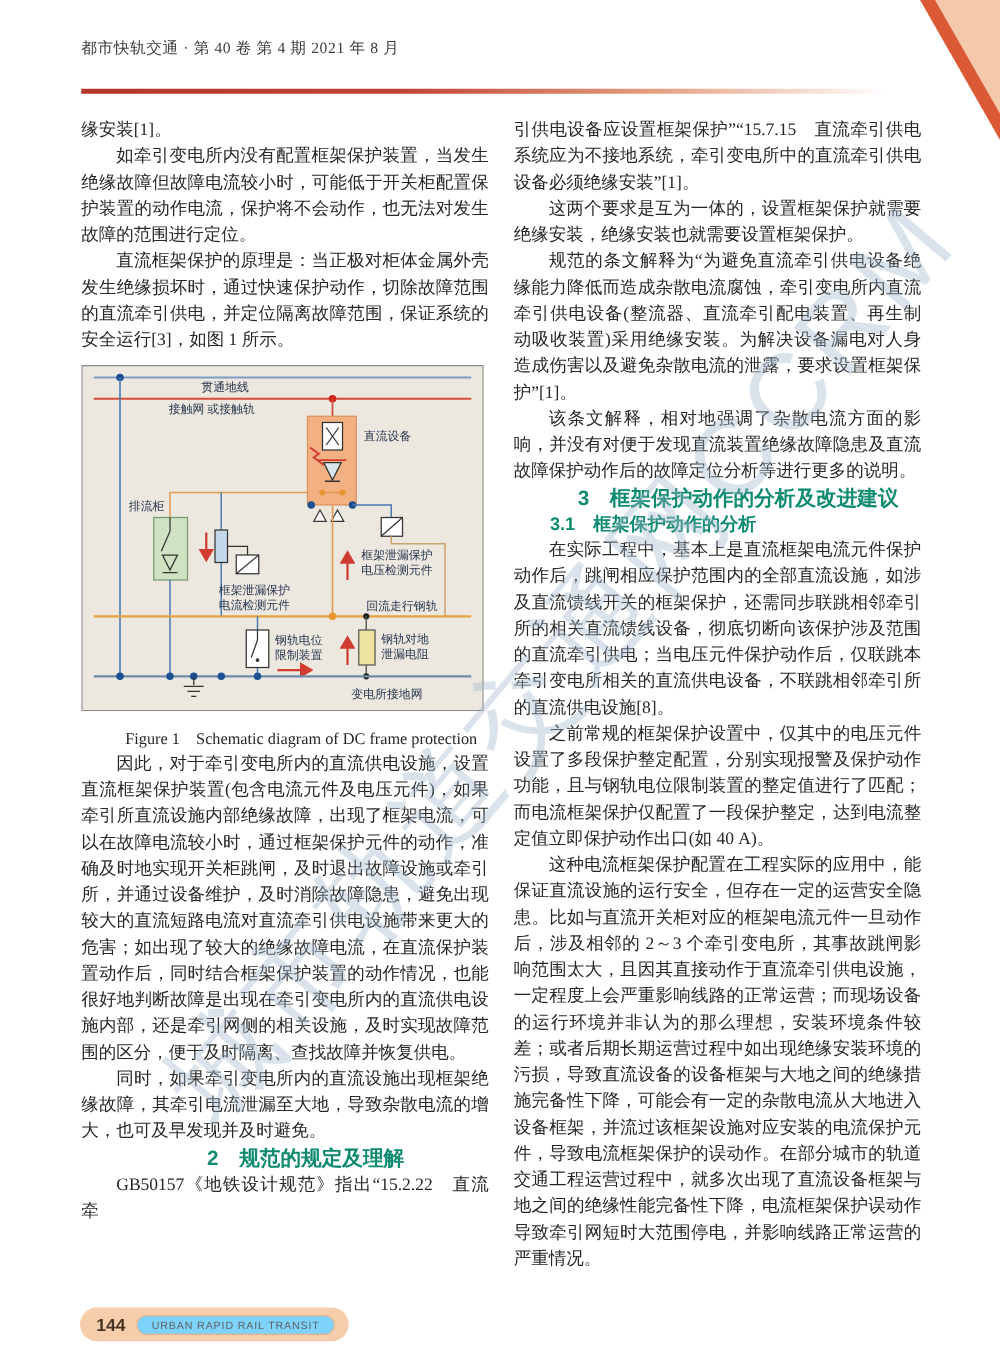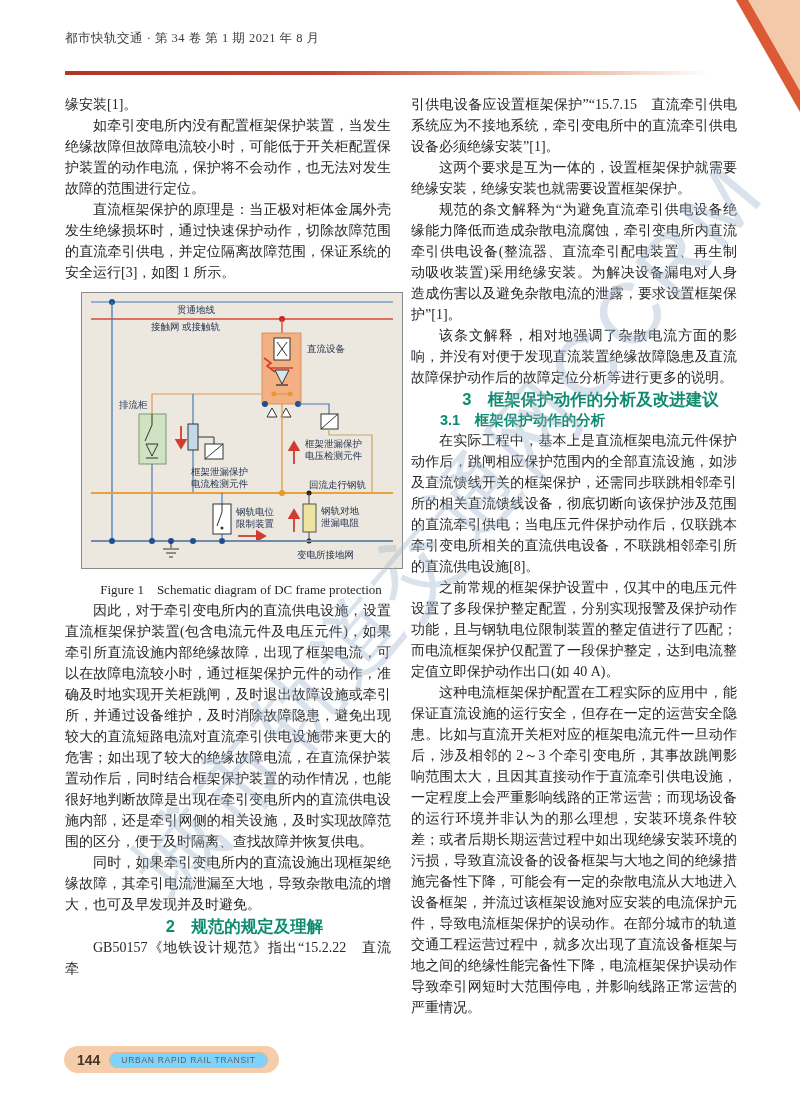--- a/index.html
+++ b/index.html
@@ -20,21 +20,21 @@
   .col{position:absolute;top:94px;width:326px;font-size:14px;line-height:21px;text-align:justify;}
   .col-left{left:65px;}
   .col-right{left:411px;}
   .col p{margin:0;text-indent:2em;}
   .col p.cont{text-indent:0;}
   .sec-heading{font-family:"Liberation Sans","DejaVu Sans",sans-serif;font-weight:bold;
     color:var(--heading_green);font-size:16.5px;line-height:22px;margin:9px 0 7px;text-indent:0;text-align:center;}
   .sub-heading{font-family:"Liberation Sans","DejaVu Sans",sans-serif;font-weight:bold;
     color:var(--heading_green);font-size:14.5px;line-height:20px;margin:7px 0 6px;text-indent:0;text-align:left;}
   
-  .figure-wrap{margin:9px 16px 5px;}
+  .figure-wrap{margin:9px 0 5px;}
   .fig-caption{text-align:center;font-size:13px;line-height:20px;margin:2px 0 9px;text-indent:0;}
   .fig-caption .zh{display:block;}
   .fig-caption .en{display:block;text-align:center;}
   svg text{font-family:"Liberation Serif","DejaVu Serif",serif;fill:#26344f;font-size:9.5px;}
   
   .watermark{position:absolute;left:450px;top:530px;transform:translate(-50%,-50%) rotate(-50deg);
     font-family:"Liberation Sans","DejaVu Sans",sans-serif;font-size:86px;letter-spacing:6px;
     color:var(--watermark);white-space:nowrap;z-index:6;pointer-events:none;}
   
   .footer-badge{position:absolute;left:64px;top:1046px;height:27px;background:var(--footer_badge);
@@ -42,21 +42,21 @@
   .footer-num{font-family:"Liberation Sans","DejaVu Sans",sans-serif;font-weight:bold;font-size:14px;color:#463425;}
   .footer-pill{background:#7dd3fc;border:1px solid #e7b28d;border-radius:11px;padding:2px 11px;
     font-family:"Liberation Sans","DejaVu Sans",sans-serif;font-size:8.5px;letter-spacing:.7px;color:#5f5f5f;}
 </style>
 </head>
 <body>
 
 <div class="corner-dark"></div>
 <div class="corner-light"></div>
 
-<div class="page-header">都市快轨交通 · 第 34 卷  第 1 期  2021 年 8 月</div>
+<div class="page-header">都市快轨交通 · 第 40 卷  第 4 期  2021 年 8 月</div>
 <div class="header-rule"></div>
 
 <div class="watermark">城市轨道交通网CCRM</div>
 
 <div class="col col-left">
   <p class="cont">缘安装[1]。</p>
   <p>如牵引变电所内没有配置框架保护装置，当发生绝缘故障但故障电流较小时，可能低于开关柜配置保护装置的动作电流，保护将不会动作，也无法对发生故障的范围进行定位。</p>
   <p>直流框架保护的原理是：当正极对柜体金属外壳发生绝缘损坏时，通过快速保护动作，切除故障范围的直流牵引供电，并定位隔离故障范围，保证系统的安全运行[3]，如图 1 所示。</p>
 
   <div class="figure-wrap">

